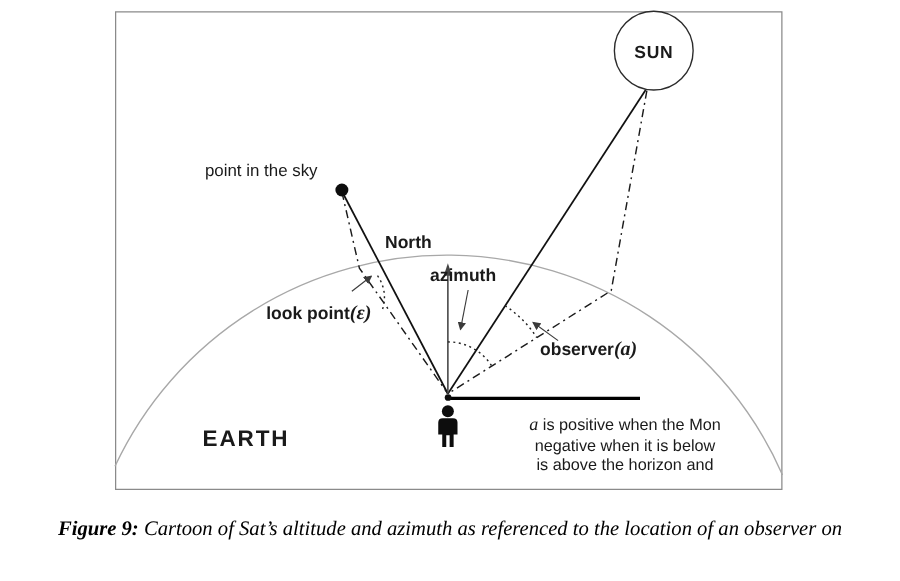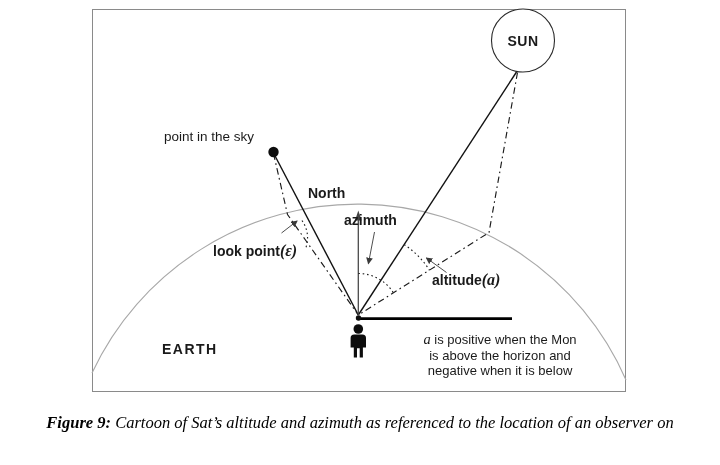--- a/index.html
+++ b/index.html
@@ -9,21 +9,21 @@
   .figure-box{left:92px;top:9px;width:534px;height:383px;
               border:1.4px solid #8a8a8a;box-sizing:border-box;background:#fff;}
   svg.overlay{left:0;top:0;width:720px;height:465px;}
   .lbl{font-size:14px;line-height:1.15;white-space:nowrap;font-weight:bold;}
   .sun-label{left:488px;top:33px;width:70px;text-align:center;letter-spacing:.5px;}
   .obs-label{left:148px;top:128px;width:122px;text-align:center;line-height:17.5px;font-size:13.5px;}
   .north-label{left:308px;top:185px;width:70px;text-align:left;}
   .azimuth-label{left:344px;top:212px;}
   .look-label{left:213px;top:242px;}
   .alt-label{left:432px;top:271px;}
-  .earth-label{left:162px;top:341px;font-size:14px;letter-spacing:1.5px;}
+  .earth-label{left:162px;top:341px;font-size:18px;letter-spacing:1.5px;}
   .mathsym{font-family:"Liberation Serif",serif;font-style:italic;font-size:16px;}
   .note{left:405px;top:332px;width:190px;text-align:center;
         font-size:13px;line-height:15.6px;}
   .note .mathsym{font-size:14.5px;}
   .caption{left:0;top:412px;width:720px;text-align:center;
            font-family:"Liberation Serif",serif;font-style:italic;
            font-size:16.5px;line-height:22.5px;color:#000;}
   .cap-bold{font-weight:bold;}
 </style>
 </head>
@@ -78,25 +78,25 @@
 <div class="abs obs-label">
   <div>point in the sky</div>
 </div>
 
 <div class="abs lbl north-label">North</div>
 
 <div class="abs lbl azimuth-label">azimuth</div>
 
 <div class="abs lbl look-label"><span>look point</span><span class="mathsym">(ε)</span></div>
 
-<div class="abs lbl alt-label"><span>altitude</span><span class="mathsym">(a)</span></div>
+<div class="abs lbl alt-label"><span>observer</span><span class="mathsym">(a)</span></div>
 
 <div class="abs lbl earth-label">EARTH</div>
 
 <div class="abs note">
   <div><span class="mathsym">a</span> <span>is positive when the Mon</span></div>
+  <div>negative when it is below</div>
   <div>is above the horizon and</div>
-  <div>negative when it is below</div>
 </div>
 
 <div class="abs caption">
   <div><span class="cap-bold">Figure 9:</span> <span>Cartoon of Sat’s altitude and azimuth as referenced to the location of an observer on</span></div>
 </div>
 
 </body></html>

